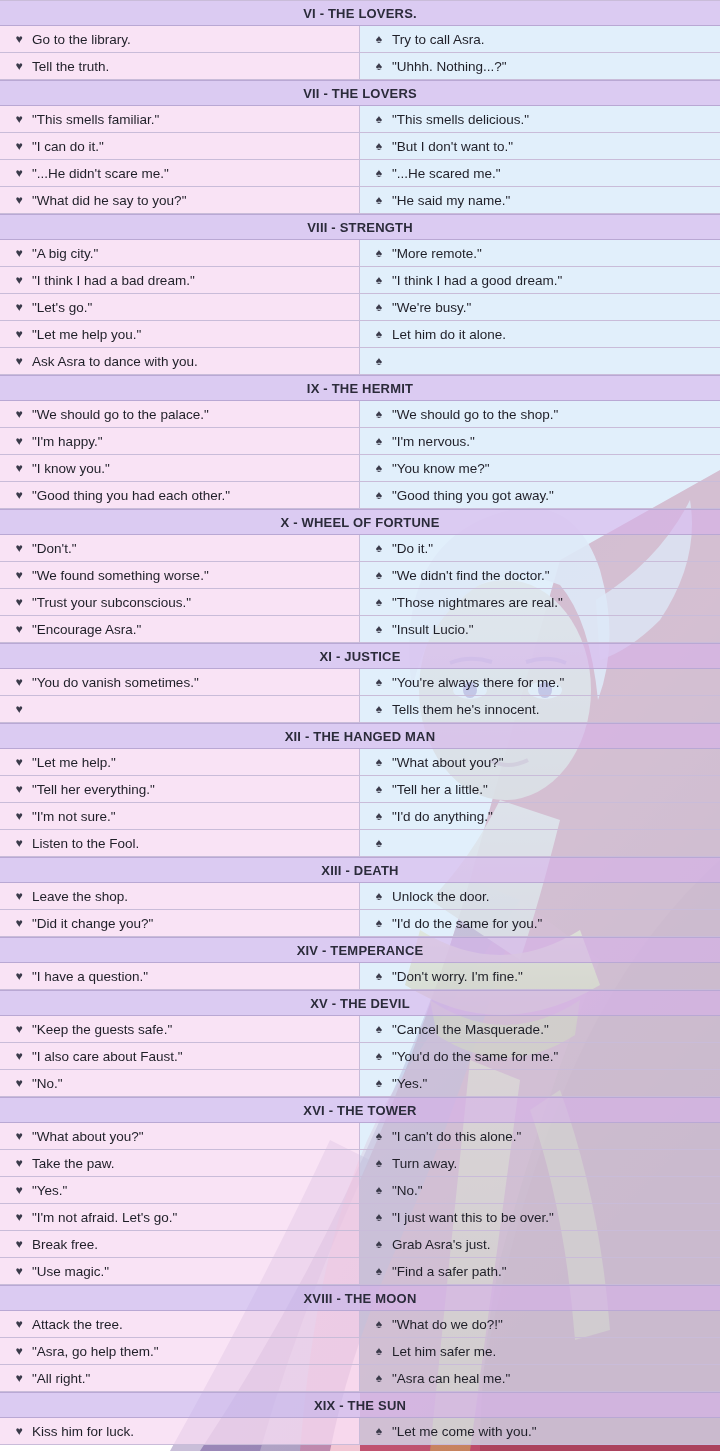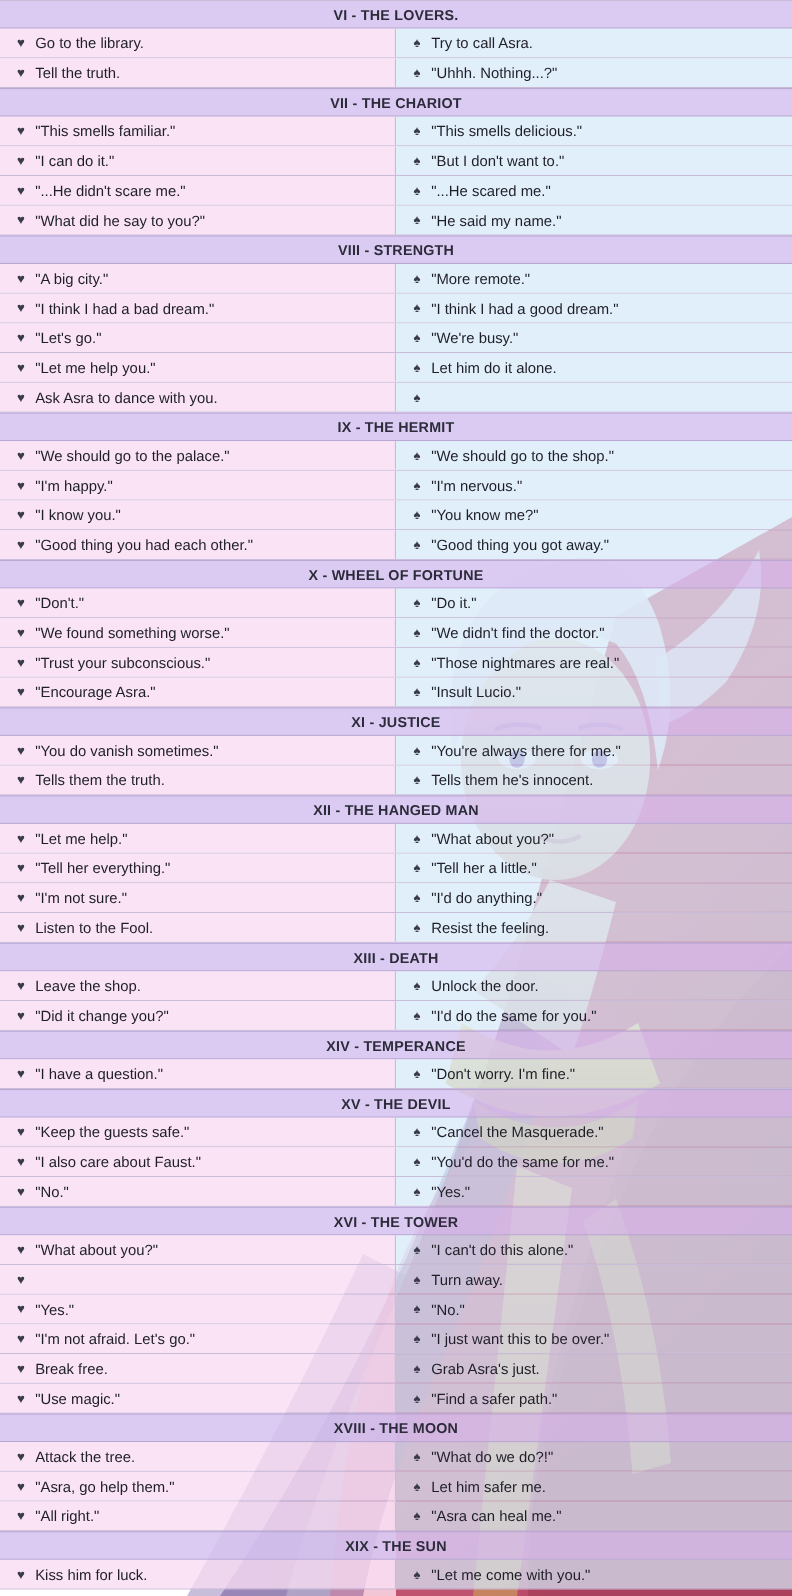--- a/index.html
+++ b/index.html
@@ -167,21 +167,21 @@
           <span class="suit">♥</span>
           <span class="txt">Tell the truth.</span>
         </div>
         <div class="cell right">
           <span class="suit">♠</span>
           <span class="txt">"Uhhh. Nothing...?"</span>
         </div>
       </div>
     </div>
     <div class="section">
-      <div class="section-header">VII - THE CHARIOT</div>
+      <div class="section-header">VII - THE LOVERS</div>
       <div class="row">
         <div class="cell left">
           <span class="suit">♥</span>
           <span class="txt">"This smells familiar."</span>
         </div>
         <div class="cell right">
           <span class="suit">♠</span>
           <span class="txt">"This smells delicious."</span>
         </div>
       </div>
@@ -362,21 +362,20 @@
           <span class="txt">"You do vanish sometimes."</span>
         </div>
         <div class="cell right">
           <span class="suit">♠</span>
           <span class="txt">"You're always there for me."</span>
         </div>
       </div>
       <div class="row">
         <div class="cell left">
           <span class="suit">♥</span>
-          <span class="txt">Tells them the truth.</span>
         </div>
         <div class="cell right">
           <span class="suit">♠</span>
           <span class="txt">Tells them he's innocent.</span>
         </div>
       </div>
     </div>
     <div class="section">
       <div class="section-header">XII - THE HANGED MAN</div>
       <div class="row">
@@ -409,21 +408,20 @@
           <span class="txt">"I'd do anything."</span>
         </div>
       </div>
       <div class="row">
         <div class="cell left">
           <span class="suit">♥</span>
           <span class="txt">Listen to the Fool.</span>
         </div>
         <div class="cell right">
           <span class="suit">♠</span>
-          <span class="txt">Resist the feeling.</span>
         </div>
       </div>
     </div>
     <div class="section">
       <div class="section-header">XIII - DEATH</div>
       <div class="row">
         <div class="cell left">
           <span class="suit">♥</span>
           <span class="txt">Leave the shop.</span>
         </div>
@@ -497,20 +495,21 @@
           <span class="txt">"What about you?"</span>
         </div>
         <div class="cell right">
           <span class="suit">♠</span>
           <span class="txt">"I can't do this alone."</span>
         </div>
       </div>
       <div class="row">
         <div class="cell left">
           <span class="suit">♥</span>
+          <span class="txt">Take the paw.</span>
         </div>
         <div class="cell right">
           <span class="suit">♠</span>
           <span class="txt">Turn away.</span>
         </div>
       </div>
       <div class="row">
         <div class="cell left">
           <span class="suit">♥</span>
           <span class="txt">"Yes."</span>

